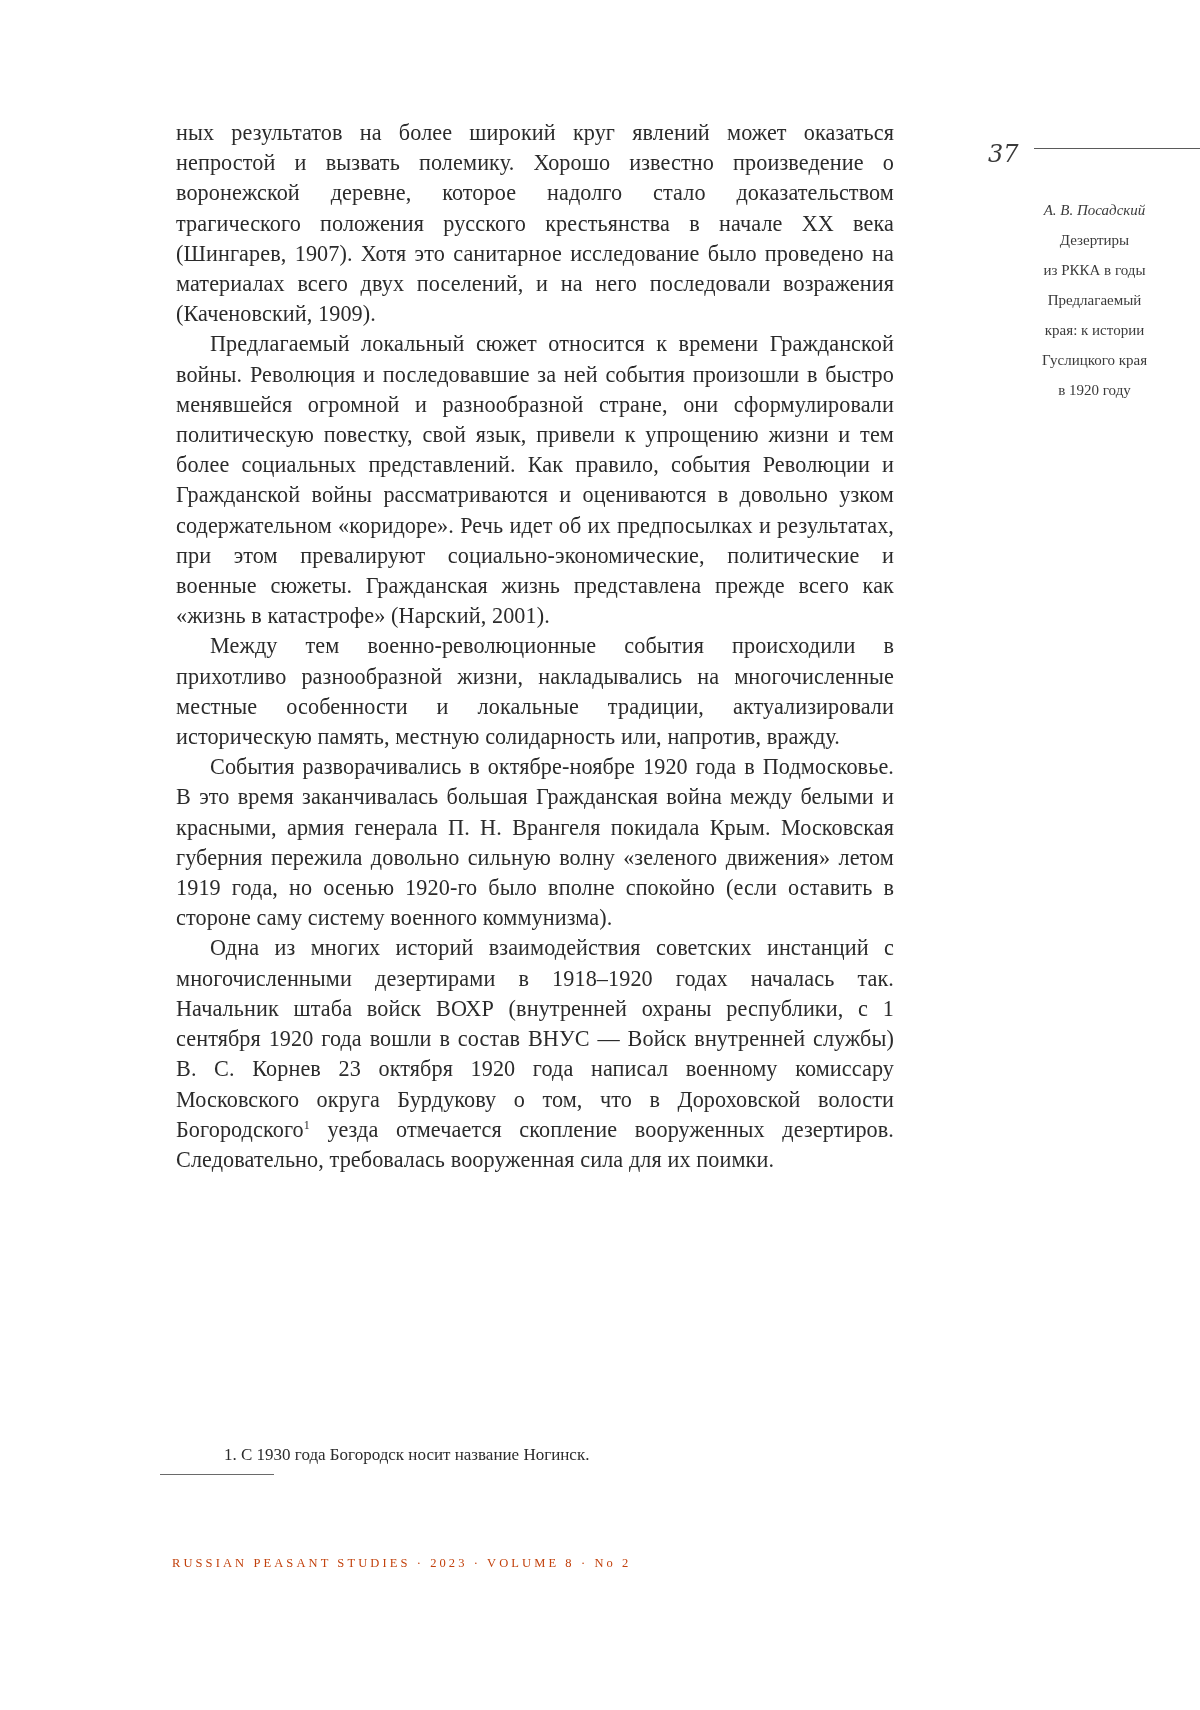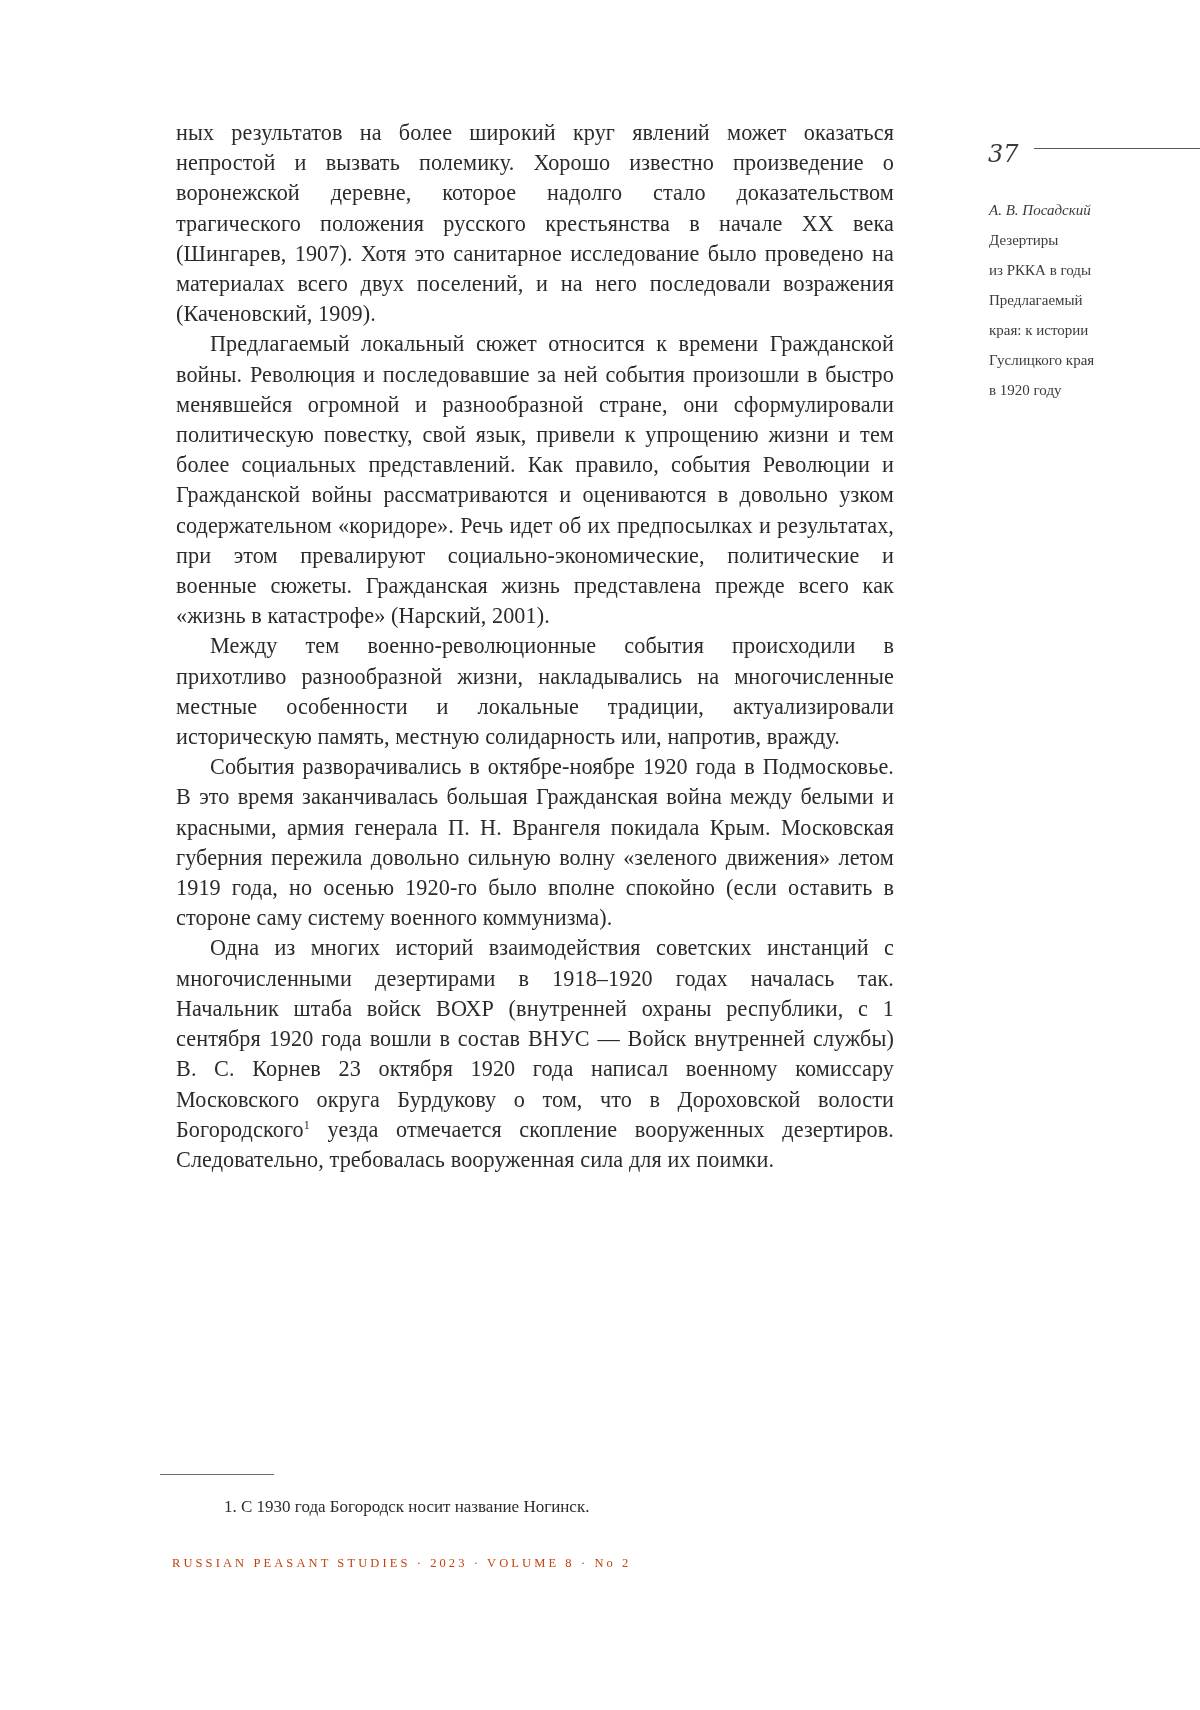--- a/index.html
+++ b/index.html
@@ -14,36 +14,36 @@
     .body-col p.indent { text-indent: 34px; }
     .section-heading {
       font-family: "Liberation Sans", "DejaVu Sans", sans-serif;
       font-weight: bold; font-size: 19px; letter-spacing: -0.4px;
       color: #1a1a1a; margin: 56px 0 33px 0; line-height: 24px;
       text-align: left;
     }
     sup.fnref { font-size: 12px; line-height: 0; vertical-align: super; }
     .fn-rule { position: absolute; left: 160px; top: 1474px; width: 114px; height: 0; border-top: 1.3px solid #6a6a6a; }
     .footnote {
-      position: absolute; left: 224px; top: 1496px; width: 640px;
+      position: absolute; left: 224px; top: 1444px; width: 640px;
       font-family: "Liberation Serif", "DejaVu Serif", serif; font-size: 17px; line-height: 22px;
     }
     .footer {
       position: absolute; left: 172px; top: 1556px;
       font-family: "Liberation Serif", "DejaVu Serif", serif; font-size: 12.5px;
       letter-spacing: 3.1px; color: #c2410c;
     }
     .page-number {
       position: absolute; left: 988px; top: 124px;
       font-family: "DejaVu Serif", serif; font-style: italic; font-size: 24px; color: #3a3a3a; margin-top: 16px;
     }
     .page-rule { position: absolute; left: 1034px; top: 148px; width: 166px; height: 0; border-top: 1.3px solid #5a5a5a; }
     .sidebar {
       position: absolute; left: 989px; top: 195px; width: 211px;
-      font-family: "Liberation Serif", "DejaVu Serif", serif; font-size: 15px; line-height: 30px; color: #3b3b3b;
+      font-family: "Liberation Serif", "DejaVu Serif", serif; font-size: 15px; line-height: 30px; color: #3b3b3b; text-align: center;
     }
     .sidebar .author { font-style: italic; }
     .sidebar .title-line { display: block; }
   </style>
 </head>
 <body>
 
 <div class="page-number">37</div>
 <div class="page-rule"></div>
 

